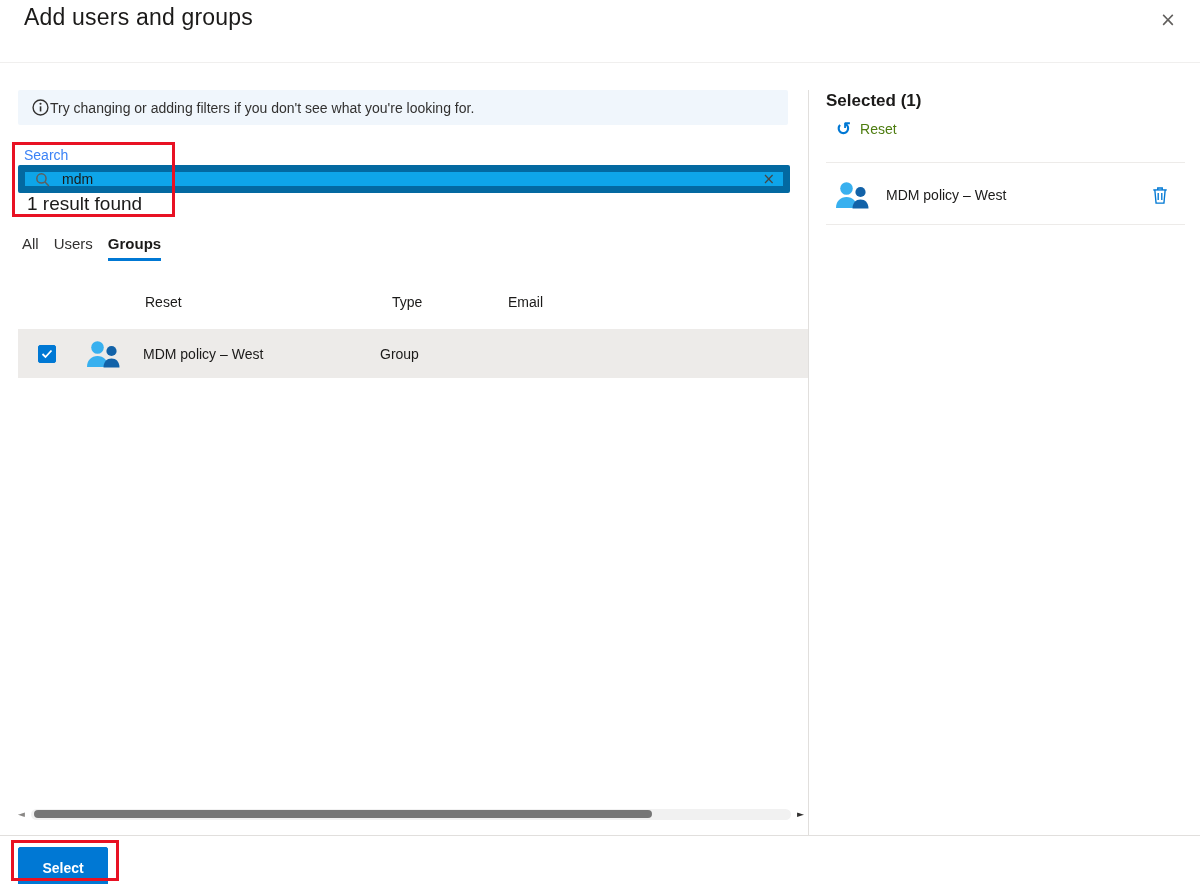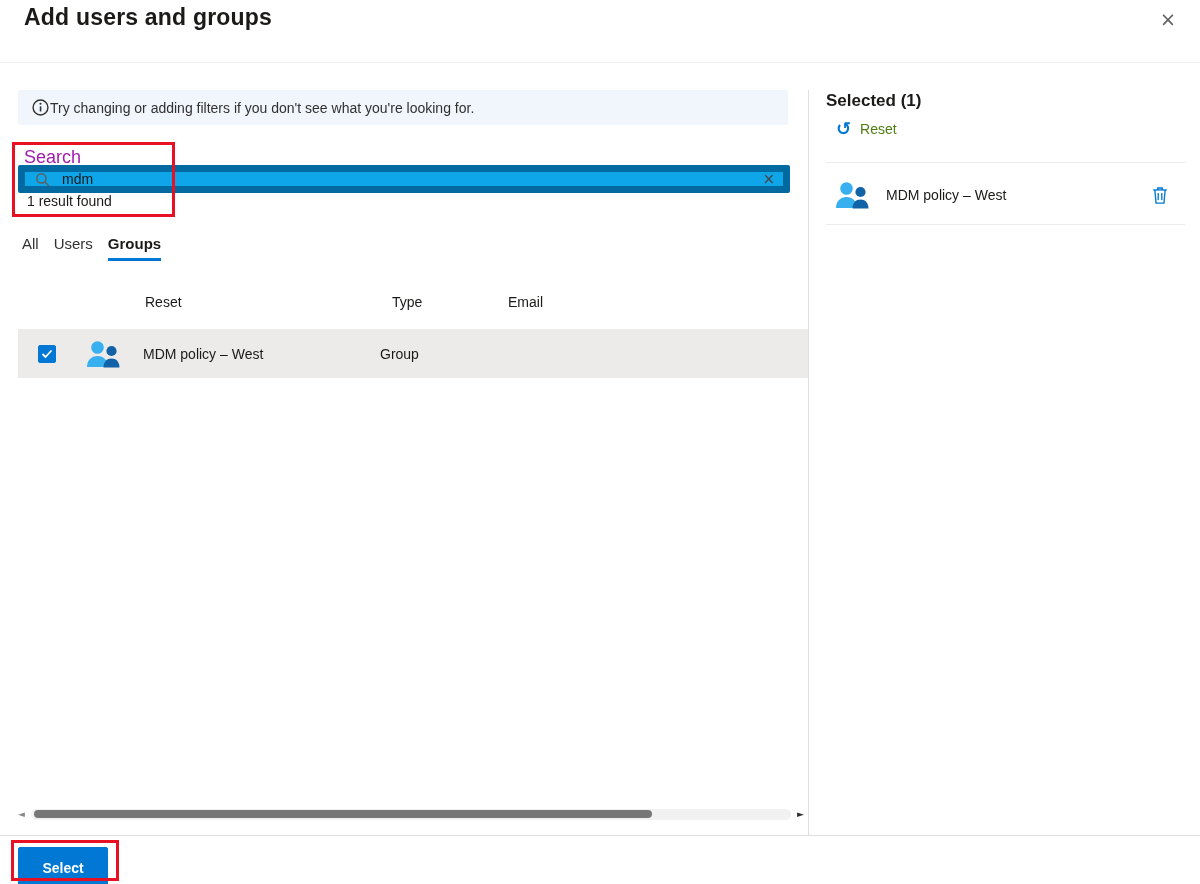--- a/index.html
+++ b/index.html
@@ -1,35 +1,35 @@
 <!DOCTYPE html>
 <html><head>
 <meta charset="utf-8">
 <style>
   * { margin:0; padding:0; box-sizing:border-box; }
   html,body { background:#ffffff; }
   body { font-family:"Liberation Sans", sans-serif; color:#1b1a19; }
   .stage { position:relative; width:1200px; height:884px; background:#fff; overflow:hidden; }
 
-  .page-title { position:absolute; left:24px; top:4px; font-size:23px; font-weight:700; color:#1b1a19; letter-spacing:0.2px; }
+  .page-title { position:absolute; left:24px; top:4px; font-size:23px; font-weight:400; color:#1b1a19; letter-spacing:0.2px; }
   .close-btn { position:absolute; left:1154px; top:5px; width:28px; height:28px; background:none; border:none; font-size:19px; color:#605e5c; cursor:pointer; font-family:"DejaVu Sans", sans-serif; }
 
   .header-divider { position:absolute; left:0; top:62px; width:1200px; height:1px; background:#f0efee; }
 
   
   .banner { position:absolute; left:18px; top:90px; width:770px; height:35px; background:#f0f6fc; border-radius:2px; display:flex; align-items:center; padding-left:14px; gap:1px; }
   .banner-text { font-size:14px; color:#323130; }
 
   
-  .search-label { position:absolute; left:24px; top:147px; font-size:18px; color:#a21caf; }
+  .search-label { position:absolute; left:24px; top:147px; font-size:14px; color:#3b82f6; }
   .search-box { position:absolute; left:18px; top:165px; width:772px; height:28px; border:7px solid #0369a1; border-radius:2px; background:#0ea5e9; display:flex; align-items:center; }
   .search-mag { margin-left:10px; display:flex; align-items:center; }
   .search-input { flex:1; border:none; outline:none; margin-left:12px; font-size:14px; color:#1b1a19; font-family:"Liberation Sans", sans-serif; background:transparent; }
   .search-clear { margin-right:8px; background:none; border:none; font-size:15px; color:#484644; cursor:pointer; font-family:"DejaVu Sans", sans-serif; }
-  .result-count { position:absolute; left:27px; top:193px; font-size:14px; color:#1b1a19; }
+  .result-count { position:absolute; left:27px; top:193px; font-size:19px; color:#1b1a19; }
 
   
   .annot { position:absolute; border:3px solid #e81123; pointer-events:none; }
   .annot-search { left:12px; top:142px; width:163px; height:75px; }
   .annot-select { left:11px; top:840px; width:108px; height:41px; }
 
   
   .tabs { position:absolute; left:22px; top:235px; display:flex; gap:15px; font-size:15px; color:#323130; }
   .tab { padding-bottom:6px; border-bottom:3px solid transparent; cursor:pointer; }
   .tab.active { font-weight:700; color:#1b1a19; border-bottom-color:#0078d4; }

